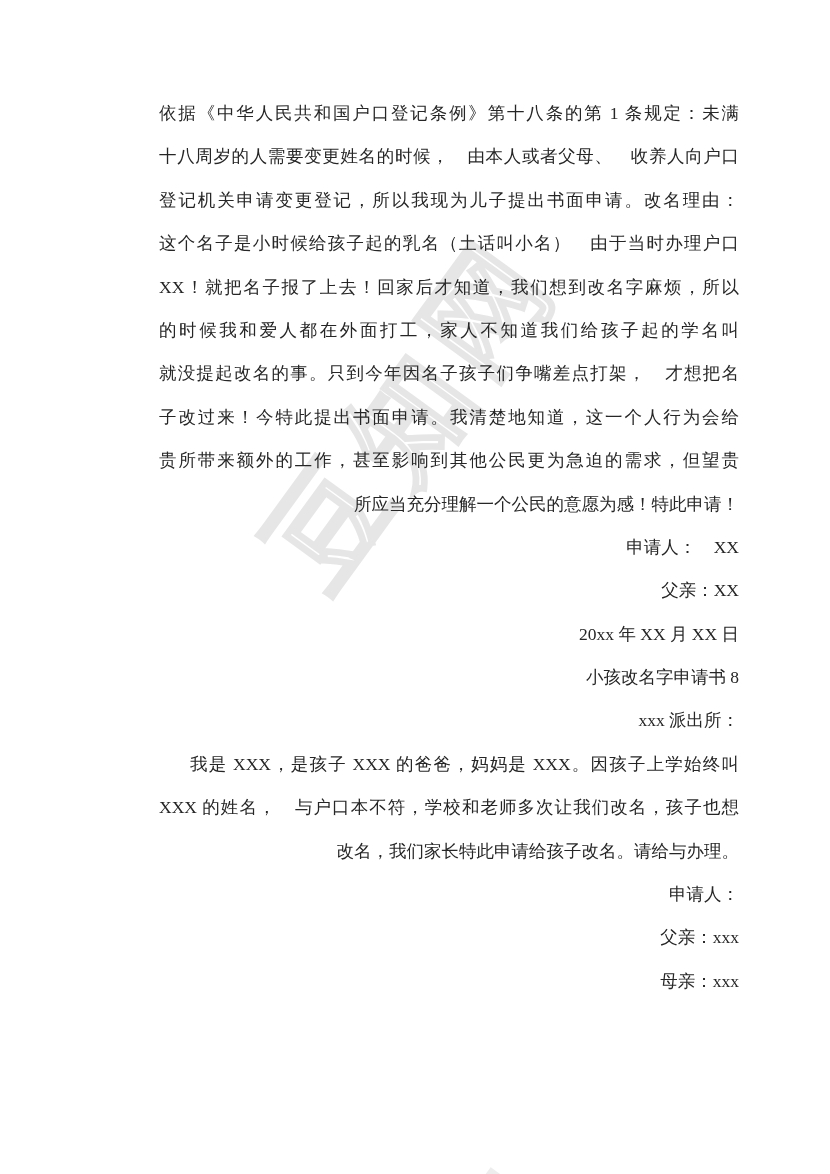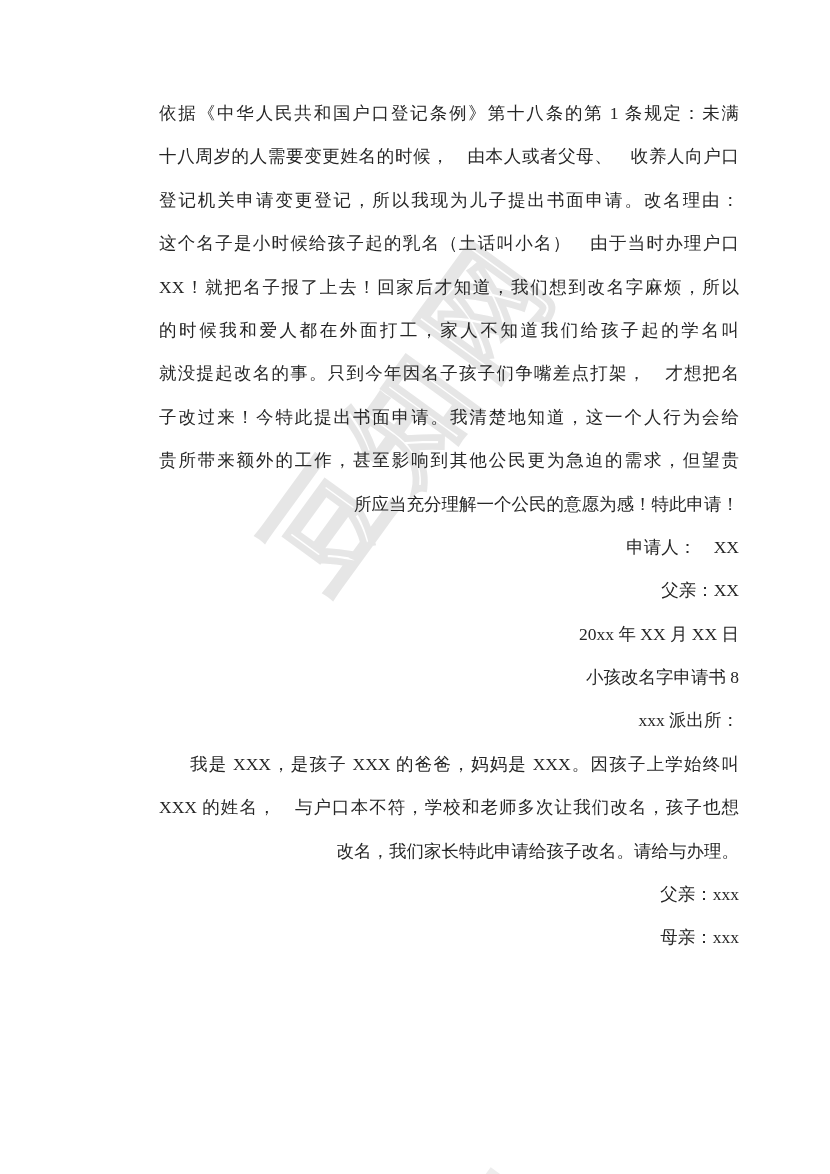--- a/index.html
+++ b/index.html
@@ -83,16 +83,17 @@
       <div class="line justify">贵所带来额外的工作，甚至影响到其他公民更为急迫的需求，但望贵</div>
       <div class="line">所应当充分理解一个公民的意愿为感！特此申请！</div>
       <div class="line">申请人：　XX</div>
       <div class="line">父亲：XX</div>
       <div class="line">20xx 年 XX 月 XX 日</div>
       <div class="line">小孩改名字申请书 8</div>
       <div class="line">xxx 派出所：</div>
       <div class="line justify indent">我是 XXX，是孩子 XXX 的爸爸，妈妈是 XXX。因孩子上学始终叫</div>
       <div class="line justify">XXX 的姓名，　与户口本不符，学校和老师多次让我们改名，孩子也想</div>
       <div class="line">改名，我们家长特此申请给孩子改名。请给与办理。</div>
+      <div class="line indent">申请人：</div>
       <div class="line indent">父亲：xxx</div>
       <div class="line indent">母亲：xxx</div>
     </div>
 </div>
 
 </body></html>

